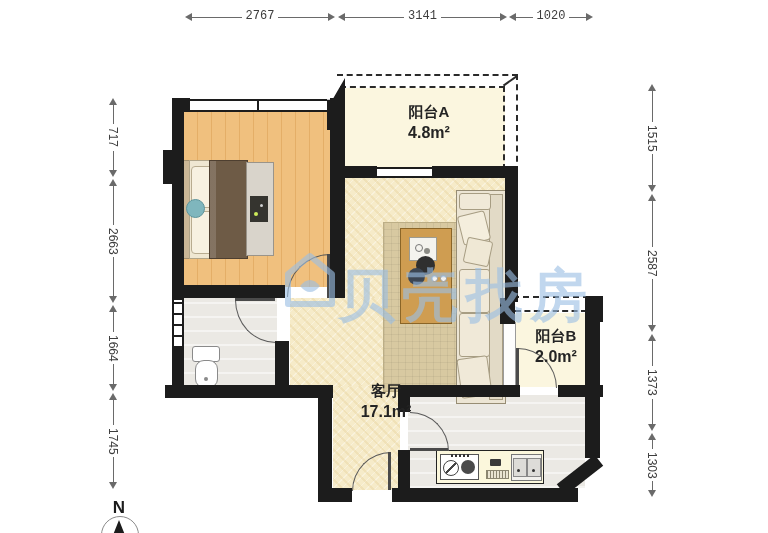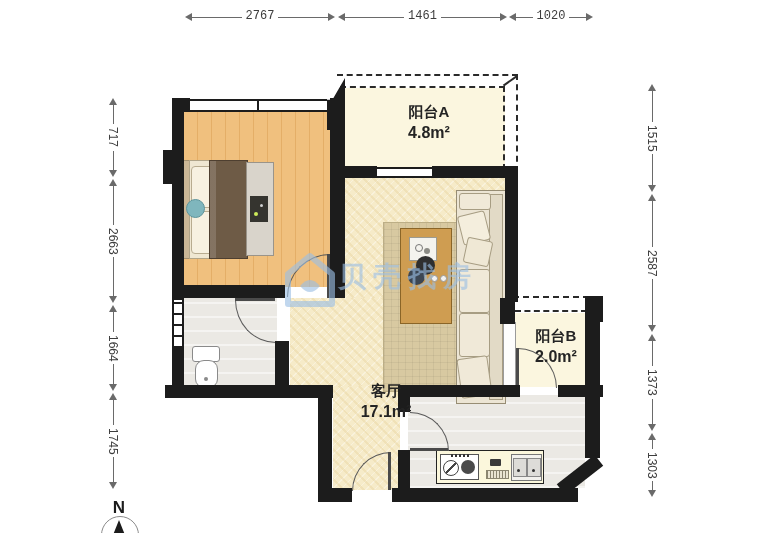--- a/index.html
+++ b/index.html
@@ -28,40 +28,40 @@
   .f-wet{background:#ebe9e4;background-image:repeating-linear-gradient(0deg,rgba(255,255,255,.5) 0 2px,transparent 2px 14px);}
   .win{position:absolute;background:#fff;border-top:2px solid #1c1c1c;border-bottom:2px solid #1c1c1c;z-index:35;}
   .winv{position:absolute;background:#fff;border-left:2px solid #1c1c1c;border-right:2px solid #1c1c1c;z-index:35;}
   .dash{position:absolute;z-index:8;}
   .arc{position:absolute;z-index:25;border:0 solid #5a5a5a;}
   .leaf{position:absolute;background:#4a4a4a;z-index:26;}
   .furn{position:absolute;z-index:12;}
   .roomlab{position:absolute;z-index:40;text-align:center;color:#242424;line-height:1.35;}
   .roomlab .rname{font-size:15px;font-weight:700;}
   .roomlab .rarea{font-size:16px;font-weight:700;}
-  .wm{position:absolute;z-index:50;color:rgba(155,190,228,.62);font-size:28px;font-weight:700;
+  .wm{position:absolute;z-index:50;color:rgba(155,190,228,.62);font-size:57px;font-weight:700;
       letter-spacing:7px;white-space:nowrap;}
   .lightwall{position:absolute;background:#fdfdfd;border:1px solid #9a9a9a;z-index:22;}
 </style>
 </head>
 <body>
 
 <div id="stage">
 
   <div class="dimh" style="left:185px;top:10px;width:150px">
     <i class="al"></i>
       <i class="ln"></i>
     <span class="lab">2767</span>
     <i class="ln"></i>
       <i class="ar"></i>
   </div>
   <div class="dimh" style="left:338px;top:10px;width:169px">
     <i class="al"></i>
       <i class="ln"></i>
-    <span class="lab">1461</span>
+    <span class="lab">3141</span>
     <i class="ln"></i>
       <i class="ar"></i>
   </div>
   <div class="dimh" style="left:509px;top:10px;width:84px">
     <i class="al"></i>
       <i class="ln"></i>
     <span class="lab">1020</span>
     <i class="ln"></i>
       <i class="ar"></i>
   </div>

